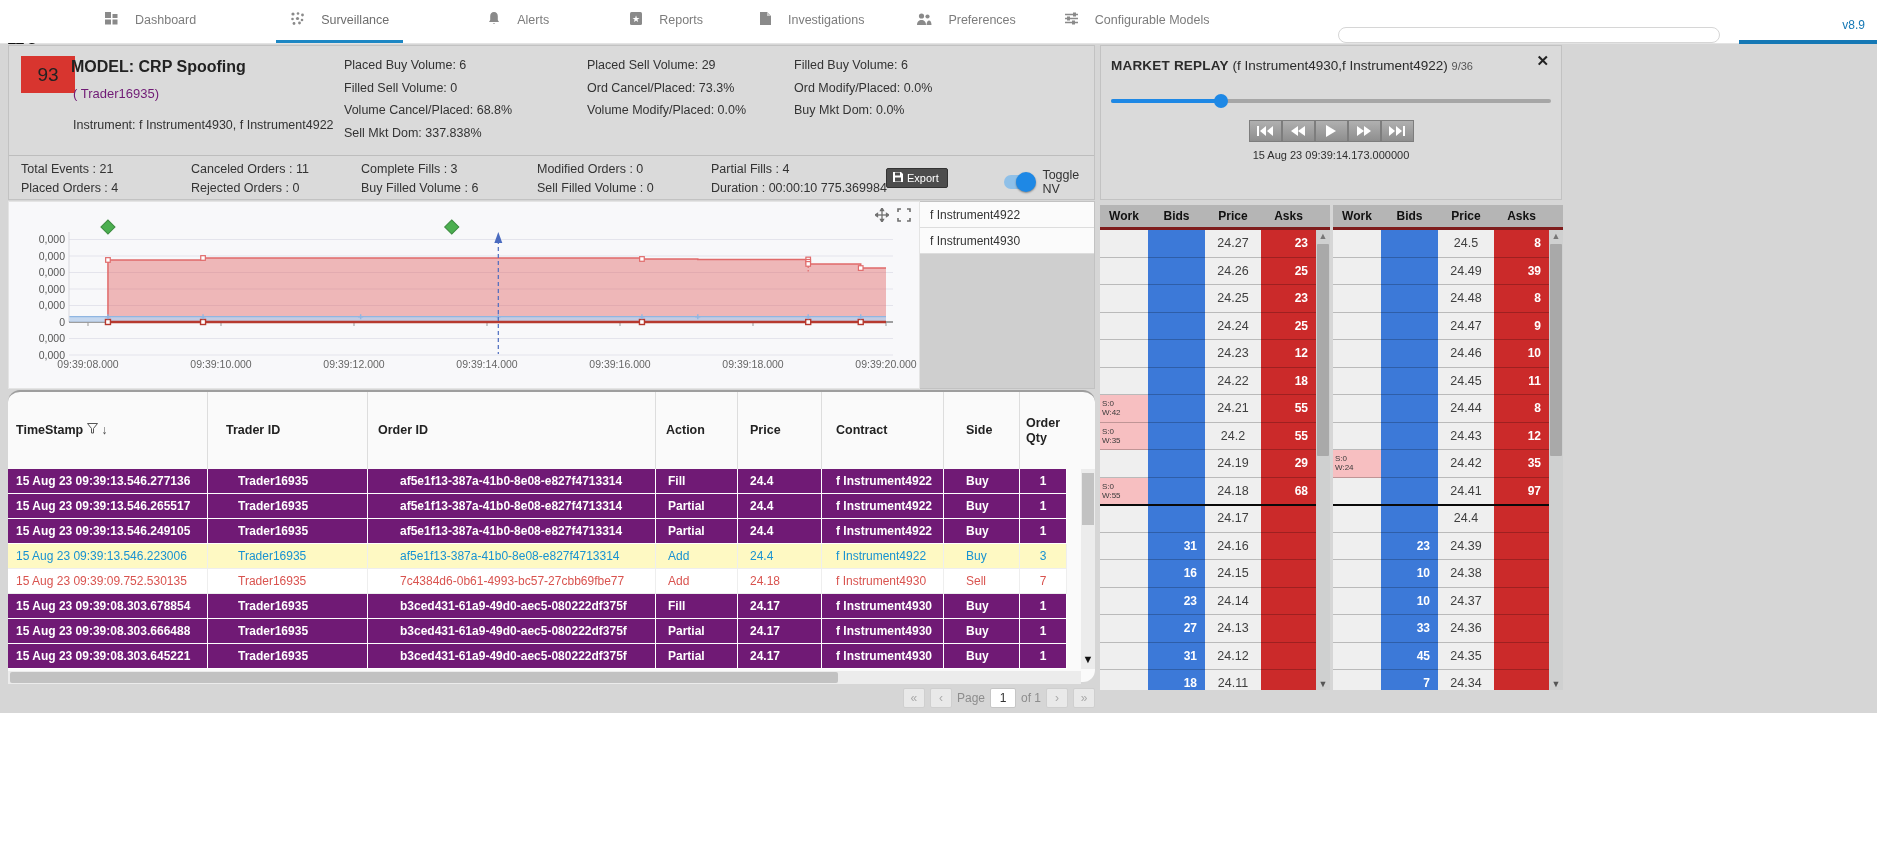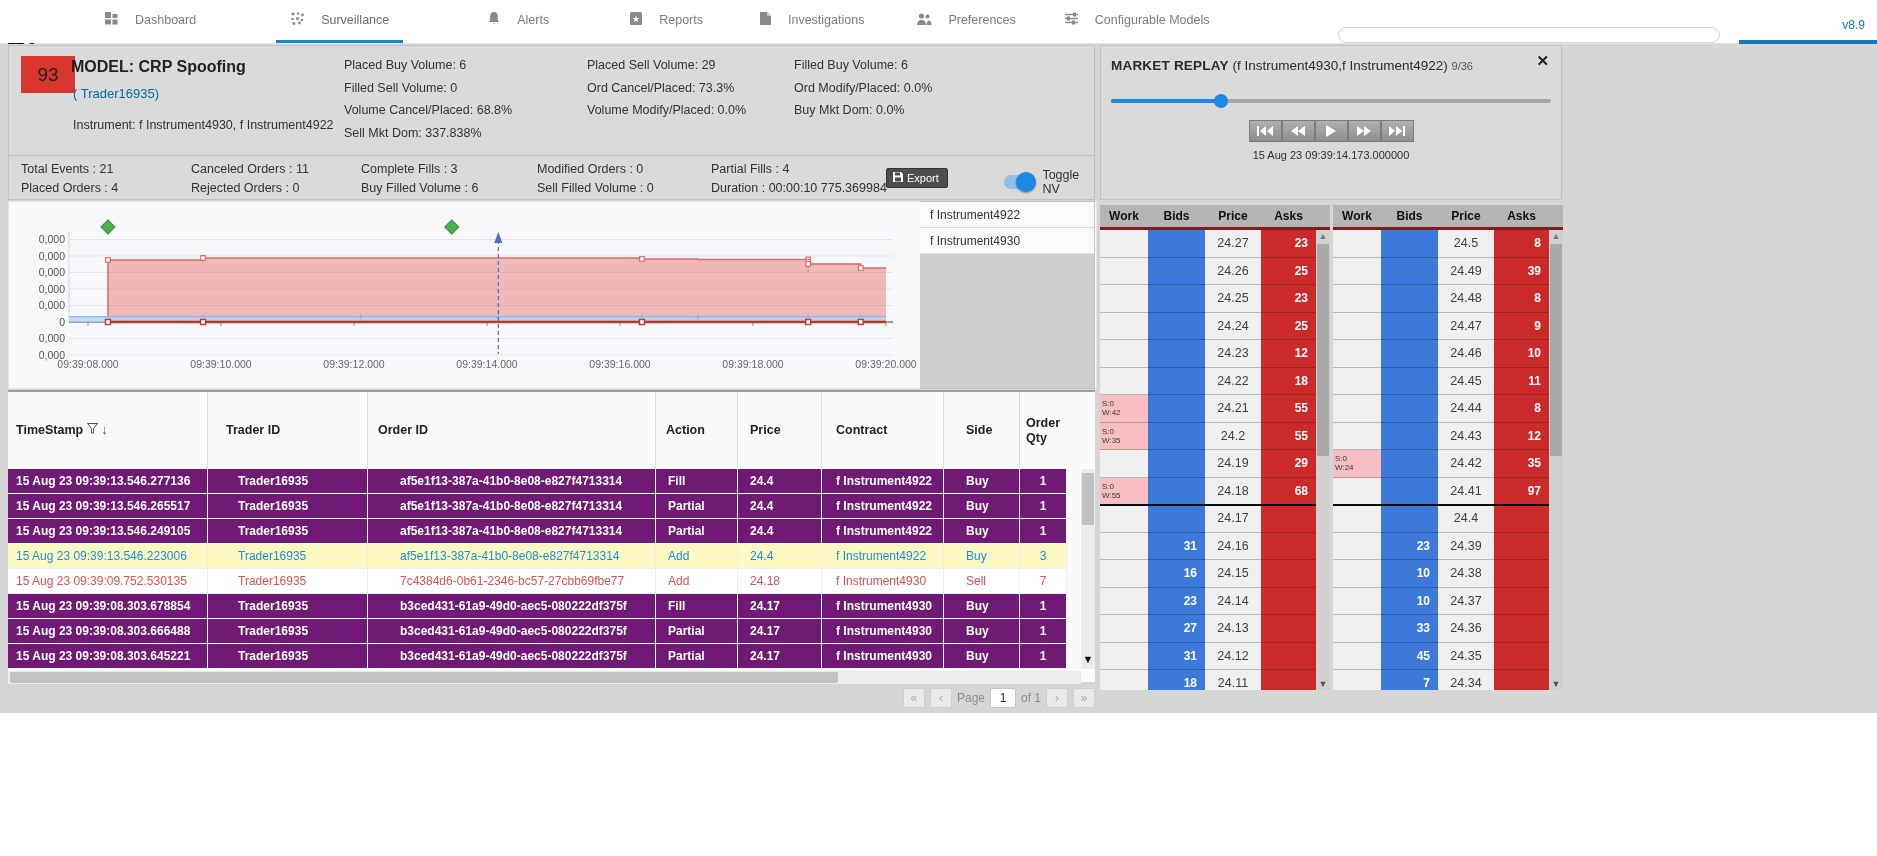--- a/index.html
+++ b/index.html
@@ -17,45 +17,45 @@
   #nav-pill { position:absolute; left:1338px; top:27px; width:382px; height:16px; background:#fff; border:1px solid #d6d6d6; border-radius:8px; }
   #nav-blue-bar { position:absolute; left:1739px; top:40px; width:138px; height:7px; background:#1578b5; }
 
   
   #main-bg { position:absolute; left:0; top:44px; width:1877px; height:669px; background:#d6d6d6; }
 
   
   #header-panel { position:absolute; left:8px; top:45px; width:1087px; height:155px; background:#dadada; border:1px solid #c2c2c2; }
   #score-badge { position:absolute; left:12px; top:10px; width:54px; height:37px; background:#d8352f; display:flex; align-items:center; justify-content:center; font-size:19px; color:#222; }
   #model-title { position:absolute; left:62px; top:12px; font-size:16px; font-weight:bold; color:#222; }
-  #model-trader { position:absolute; left:64px; top:40px; font-size:13px; color:#0369a1; }
+  #model-trader { position:absolute; left:64px; top:40px; font-size:13px; color:#701a75; }
   #model-instrument { position:absolute; left:64px; top:72px; font-size:12.5px; color:#333; }
   .stats-col { position:absolute; top:8px; font-size:12.5px; color:#333; line-height:22.5px; }
   #stats-col1 { left:335px; } #stats-col2 { left:578px; } #stats-col3 { left:785px; }
   #header-divider { position:absolute; left:0; top:109px; width:100%; border-top:1px solid #bdbdbd; }
   #summary-row { position:absolute; left:0; top:110px; width:100%; height:45px; display:flex; align-items:center; }
   .sum-col { font-size:12.5px; color:#333; line-height:19px; }
   .sc1{position:absolute;left:12px}.sc2{position:absolute;left:182px}.sc3{position:absolute;left:352px}.sc4{position:absolute;left:528px}.sc5{position:absolute;left:702px}
   #export-btn { position:absolute; left:877px; top:12px; height:20px; padding:0 8px 0 6px; background:#4d4d4d; border:1px solid #333; border-radius:2px; color:#fff; font-size:11px; display:flex; align-items:center; gap:4px; cursor:pointer; }
   #toggle-wrap { position:absolute; left:995px; top:12px; display:flex; align-items:center; gap:8px; }
   #toggle-track { width:34px; height:14px; border-radius:7px; background:#8fc0e8; position:relative; cursor:pointer; }
   #toggle-knob { position:absolute; right:-2px; top:-3px; width:20px; height:20px; border-radius:50%; background:#1e88e5; box-shadow:0 1px 2px rgba(0,0,0,.4); }
   #toggle-label { font-size:12.5px; color:#333; }
 
   
-  #chart-panel { position:absolute; left:8px; top:201px; width:1089px; height:188px; background:#f8f8fa; border:1px solid #e4e4e4; }
+  #chart-panel { position:absolute; left:8px; top:201px; width:912px; height:188px; background:#f8f8fa; border:1px solid #e4e4e4; }
   #chart-icons { position:absolute; right:8px; top:6px; display:flex; gap:8px; }
   #chart-icons svg { cursor:pointer; }
 
   
   #instrument-panel { position:absolute; left:920px; top:201px; width:175px; height:188px; background:#cfcfcf; border:1px solid #c2c2c2; border-left:none; }
   .inst-item { height:26px; background:#fbfbfb; border-bottom:1px solid #ddd; font-size:12px; color:#333; display:flex; align-items:center; padding-left:10px; cursor:pointer; }
 
   
-  #table-panel { position:absolute; left:8px; top:390px; width:1087px; height:292px; background:#fafafa; border-top:2px solid #9e9e9e; }
+  #table-panel { position:absolute; left:8px; top:390px; width:1087px; height:292px; background:#fafafa; border-top:2px solid #9e9e9e;border-radius:12px; }
   #tbl-header { position:absolute; left:0; top:0; height:77px; display:grid; grid-template-columns:200px 160px 288px 82px 84px 122px 76px 47px; }
   .th { border-right:1px solid #ddd; font-size:12.5px; font-weight:bold; color:#222; display:flex; align-items:center; }
   .th span { line-height:15px; }
   .th:nth-child(1){padding-left:8px}.th:nth-child(2){padding-left:18px}.th:nth-child(3){padding-left:10px}.th:nth-child(4){padding-left:10px}.th:nth-child(5){padding-left:12px}.th:nth-child(6){padding-left:14px}.th:nth-child(7){padding-left:22px}.th:nth-child(8){padding-left:6px}
   #tbl-rows { position:absolute; left:0; top:77px; width:1059px; }
   .trow { display:grid; grid-template-columns:200px 160px 288px 82px 84px 122px 76px 47px; height:25px; font-size:12px; cursor:pointer; }
   .trow .td { display:flex; align-items:center; overflow:hidden; white-space:nowrap; }
   .td:nth-child(1){padding-left:8px}.td:nth-child(2){padding-left:30px}.td:nth-child(3){padding-left:32px}.td:nth-child(4){padding-left:12px}.td:nth-child(5){padding-left:12px}.td:nth-child(6){padding-left:14px}.td:nth-child(7){padding-left:22px}.td:nth-child(8){justify-content:center}
   .trow.selected { background:#701a75; color:#fff; font-weight:bold; }
   .trow.selected .td { border-right:1px solid #fff; border-bottom:1px solid #fff; }
@@ -467,21 +467,21 @@
           <div class="td">af5e1f13-387a-41b0-8e08-e827f4713314</div>
           <div class="td">Add</div>
           <div class="td">24.4</div>
           <div class="td">f Instrument4922</div>
           <div class="td">Buy</div>
           <div class="td">3</div>
         </div>
         <div class="trow add-sell">
           <div class="td">15 Aug 23 09:39:09.752.530135</div>
           <div class="td">Trader16935</div>
-          <div class="td">7c4384d6-0b61-2346-bc57-27cbb69fbe77</div>
+          <div class="td">7c4384d6-0b61-4993-bc57-27cbb69fbe77</div>
           <div class="td">Add</div>
           <div class="td">24.18</div>
           <div class="td">f Instrument4930</div>
           <div class="td">Sell</div>
           <div class="td">7</div>
         </div>
         <div class="trow selected">
           <div class="td">15 Aug 23 09:39:08.303.678854</div>
           <div class="td">Trader16935</div>
           <div class="td">b3ced431-61a9-49d0-aec5-080222df375f</div>

